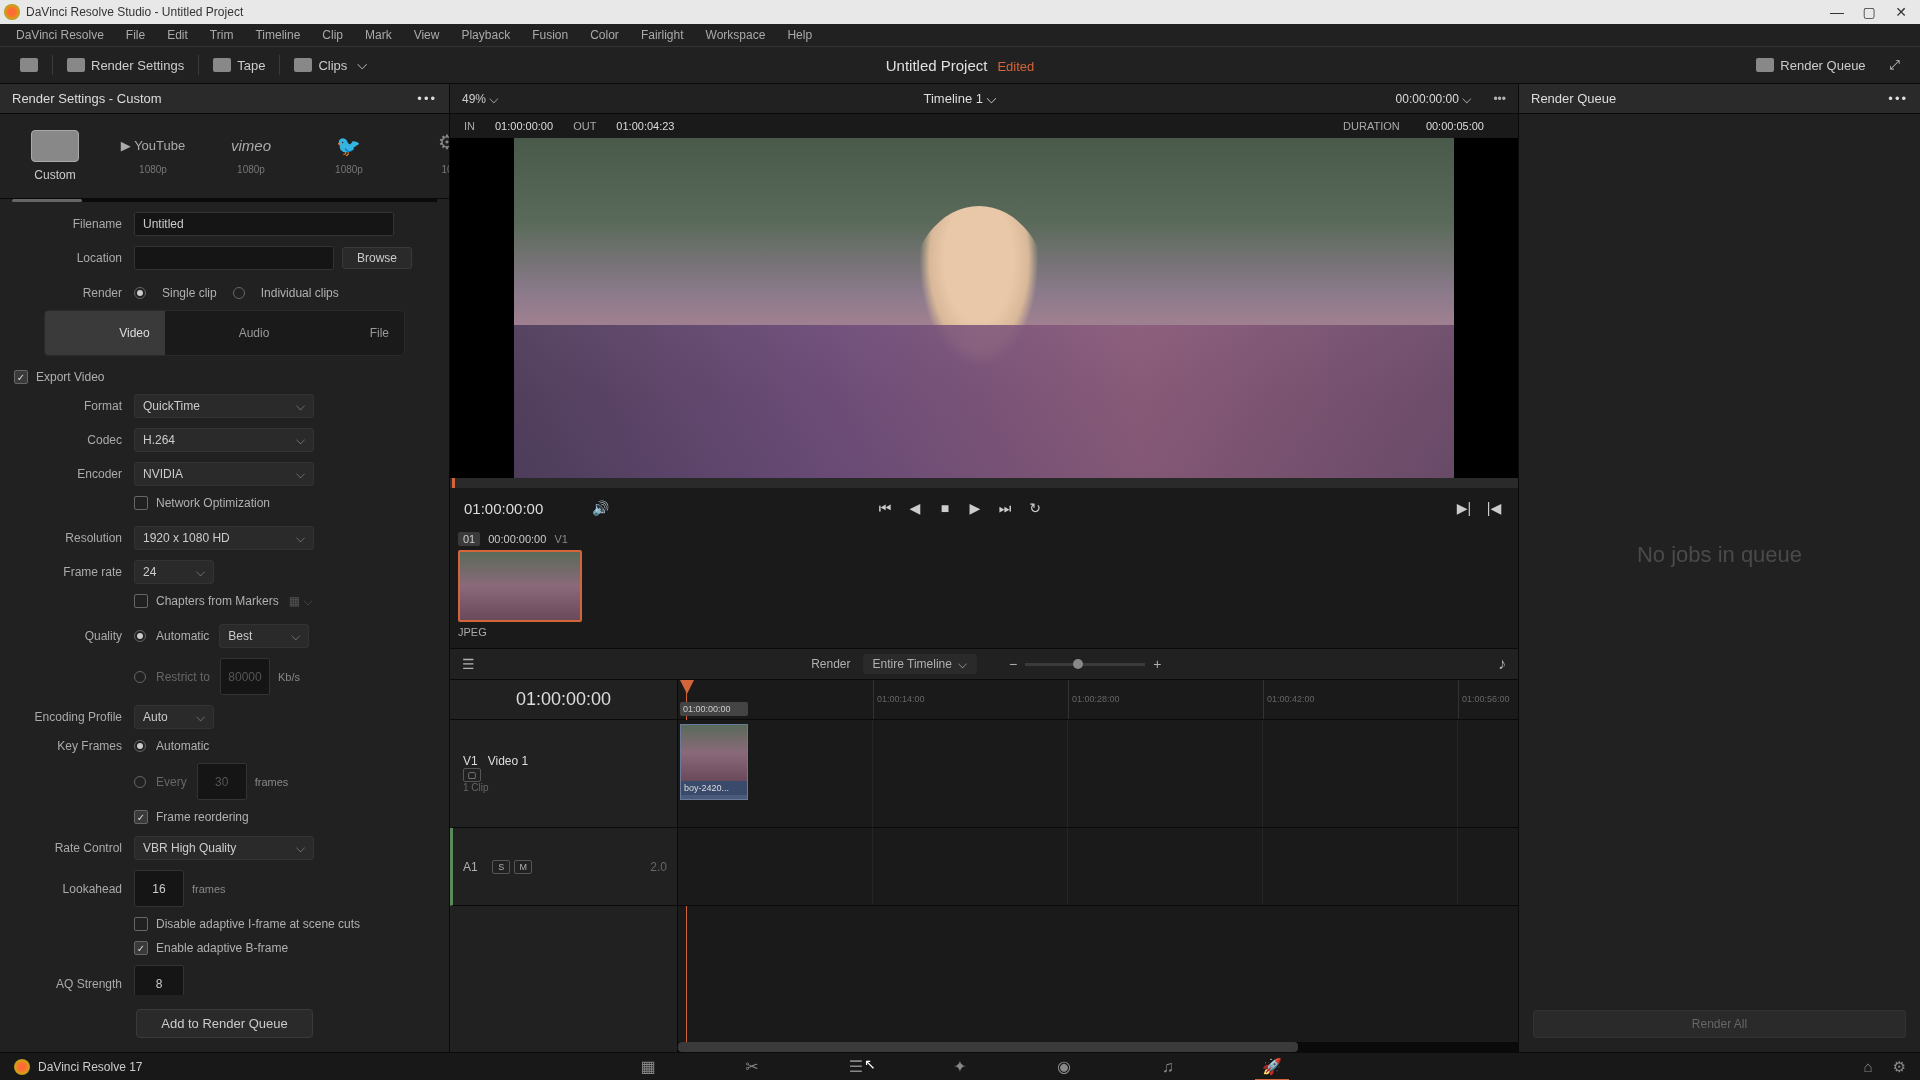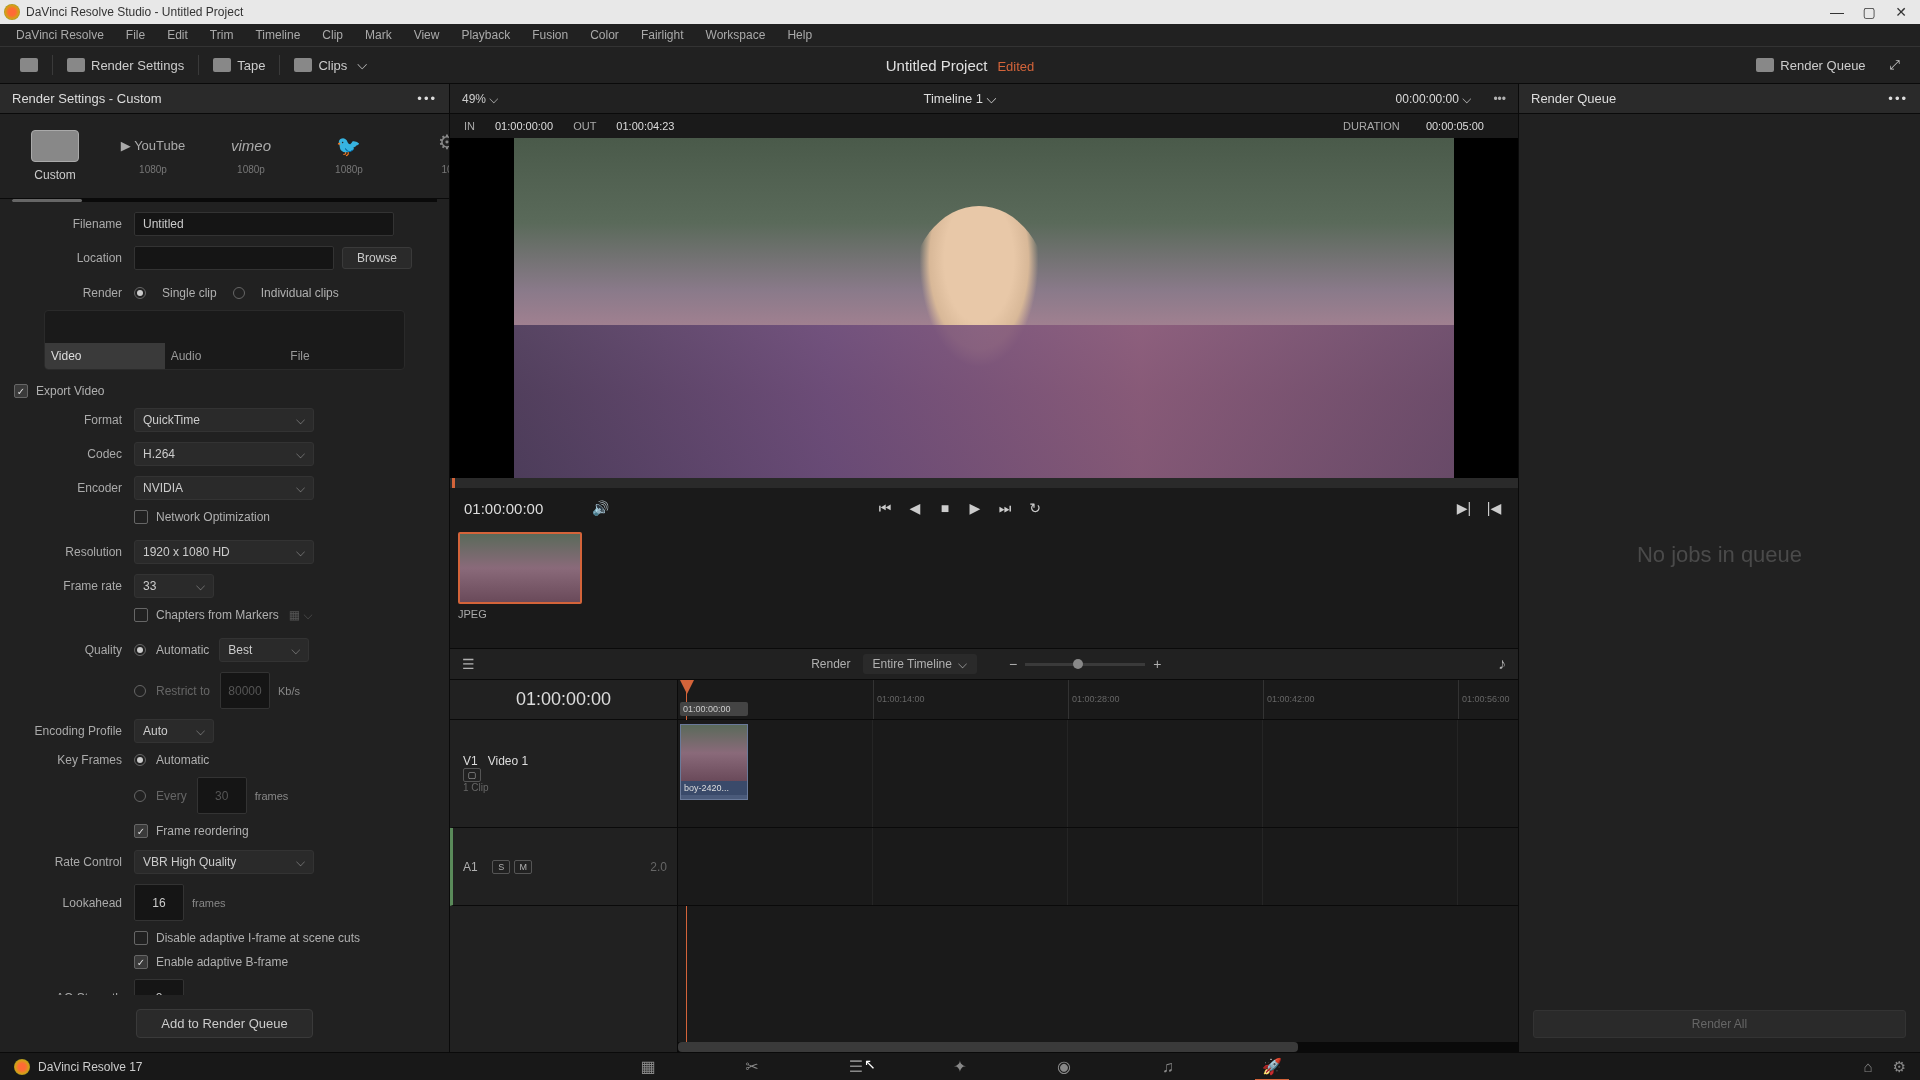--- a/index.html
+++ b/index.html
@@ -54,21 +54,21 @@
 .form-select::after { content: '⌵'; position: absolute; right: 8px; color: #888; }
 .btn-browse { padding: 3px 14px; background: #2a2a2a; border: 1px solid #3a3a3a; color: #ccc; font-size: 12px; border-radius: 3px; cursor: pointer; margin-left: 8px; }
 .radio-group { display: flex; gap: 16px; align-items: center; }
 .radio { width: 12px; height: 12px; border-radius: 50%; border: 1px solid #666; display: inline-flex; align-items: center; justify-content: center; }
 .radio.checked::before { content: ''; width: 6px; height: 6px; background: #ccc; border-radius: 50%; }
 .checkbox { width: 14px; height: 14px; border: 1px solid #666; border-radius: 2px; display: inline-flex; align-items: center; justify-content: center; margin-right: 8px; }
 .checkbox.checked { background: #3a3a3a; }
 .checkbox.checked::before { content: '✓'; color: #ddd; font-size: 10px; }
 
 .tabs { display: flex; background: #1a1a1a; border-radius: 4px; margin: 8px 30px 14px; overflow: hidden; border: 1px solid #2a2a2a; }
-.tab { flex: 1; text-align: left; padding: 6px; font-size: 12px; cursor: pointer; color: #999; margin-top: 32px; }
+.tab { flex: 1; text-align: right; padding: 15px; font-size: 12px; cursor: pointer; color: #999; }
 .tab.active { background: #3a3a3a; color: #ddd; }
 
 .num-input { width: 50px; height: 37px; background: #151515; border: 1px solid #333; color: #ccc; text-align: center; font-size: 12px; border-radius: 2px; }
 .unit { margin-left: 8px; color: #888; font-size: 11px; }
 .add-queue-btn { display: block; margin: 14px auto; padding: 6px 24px; background: #2a2a2a; border: 1px solid #3a3a3a; border-radius: 4px; color: #ccc; font-size: 13px; cursor: pointer; }
 
 
 .center { flex: 1; background: #1a1a1a; display: flex; flex-direction: column; }
 .viewer-header { height: 30px; display: flex; align-items: center; padding: 0 12px; background: #212121; border-bottom: 1px solid #0a0a0a; gap: 8px; }
 .viewer-header .zoom { font-size: 12px; color: #ccc; }
@@ -297,21 +297,21 @@
 
       <div class="form-row" style="margin-top:16px">
         <span class="form-label">Resolution</span>
         <div class="form-select">
             <span>1920 x 1080 HD</span>
           </div>
       </div>
       <div class="form-row">
         <span class="form-label">Frame rate</span>
         <div class="form-select" style="max-width:80px">
-            <span>33</span>
+            <span>24</span>
           </div>
       </div>
       <div class="form-row">
         <span class="form-label"></span>
         <span class="checkbox"></span>
         <span>Chapters from Markers</span>
         <span style="margin-left:10px;color:#555">▦ ⌵</span>
       </div>
 
       <div class="form-row" style="margin-top:16px">
@@ -409,20 +409,25 @@
         <span class="pbtn">▶</span>
         <span class="pbtn">⏭</span>
         <span class="pbtn">↻</span>
       </div>
       <div class="tb-right">
         <span class="pbtn">▶|</span>
         <span class="pbtn">|◀</span>
       </div>
     </div>
     <div class="thumbs-row">
+      <div class="thumb-header">
+        <span class="idx">01</span>
+        <span>00:00:00:00</span>
+        <span style="color:#888">V1</span>
+      </div>
       <div class="thumb-box"></div>
       <div class="thumb-lbl">JPEG</div>
     </div>
 
     <div class="tl-toolbar">
       <span style="font-size:14px">☰</span>
       <span class="render-lbl">Render</span>
       <div class="render-sel">
           <span>Entire Timeline</span>
           <span>⌵</span>

